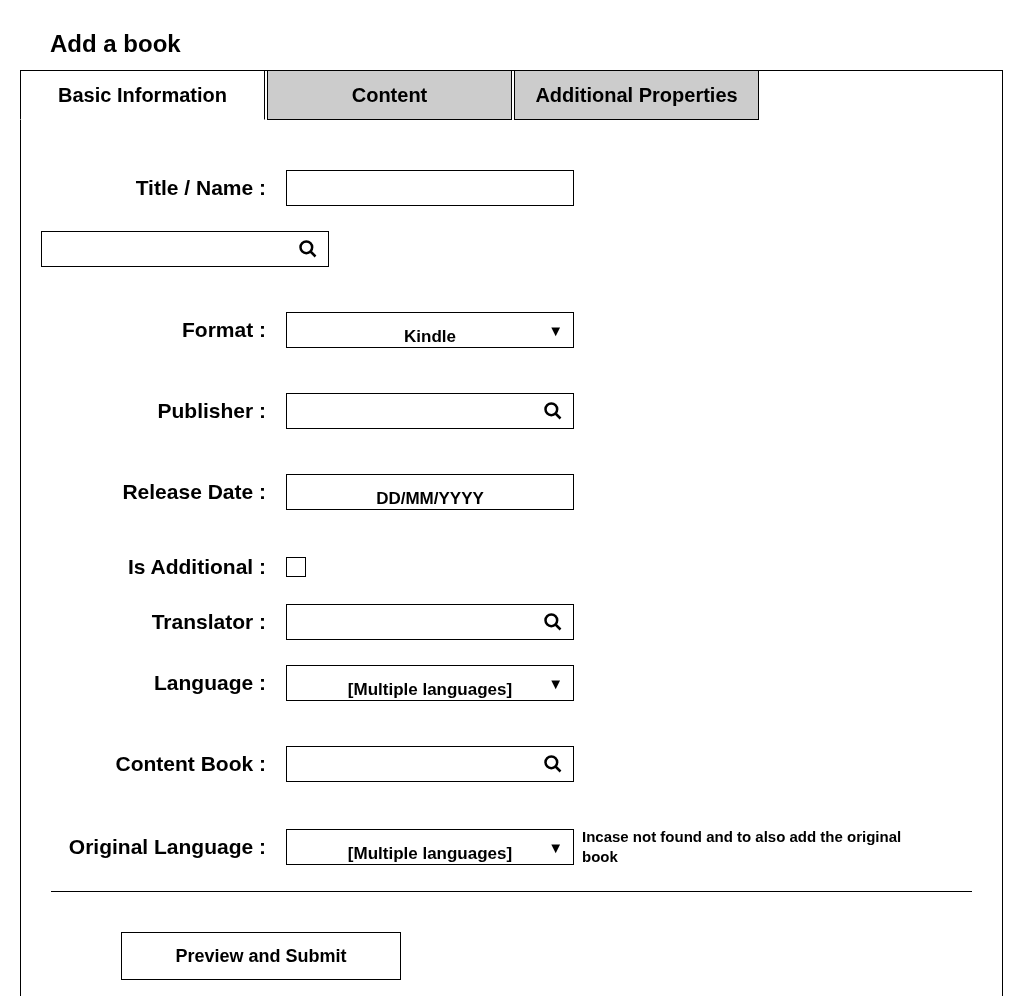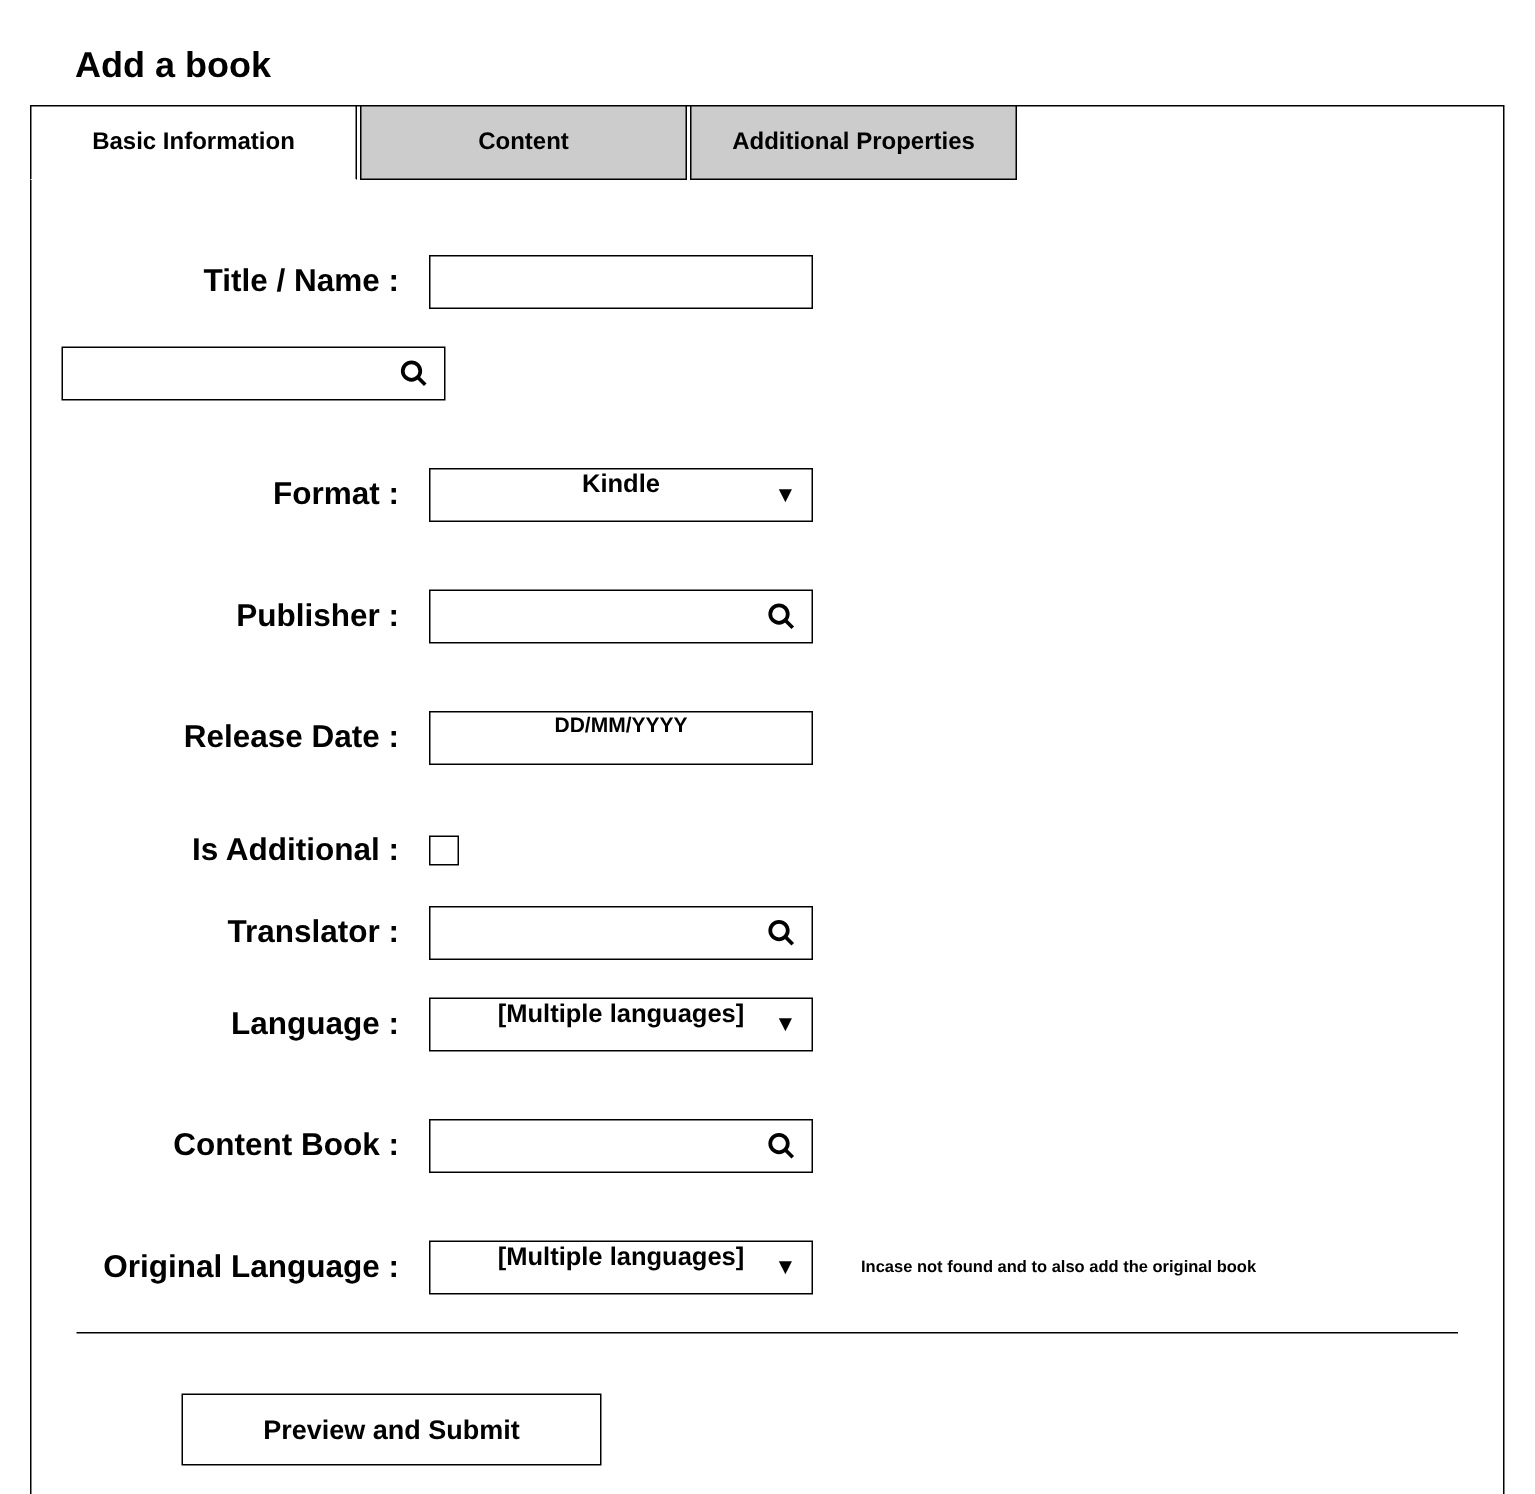--- a/index.html
+++ b/index.html
@@ -25,27 +25,27 @@
     .panel {
       border: 1px solid #000;
       position: relative;
     }
     .tabs {
       display: flex;
       margin-top: -1px;
       margin-left: -1px;
     }
     .tab {
-      width: 218px;
+      width: 245px;
       height: 50px;
       border: 1px solid #000;
       display: flex;
       align-items: center;
       justify-content: center;
-      font-size: 16px;
+      font-size: 20px;
       font-weight: bold;
       background: #ccc;
       cursor: pointer;
       margin-right: 2px;
     }
     .tab.active {
       background: #fff;
       border-bottom: 1px solid #fff;
     }
     .form-area {
@@ -60,26 +60,26 @@
       margin-bottom: 45px;
     }
     .label {
       width: 245px;
       text-align: right;
       font-size: 21px;
       font-weight: bold;
       padding-right: 20px;
     }
     .field {
-      width: 256px;
+      width: 288px;
       height: 36px;
       border: 1px solid #000;
       position: relative;
       display: flex;
-      align-items: flex-start;
+      align-items: flex-end;
       background: #fff;
     }
     .field input[type="text"] {
       width: 100%;
       height: 100%;
       border: none;
       outline: none;
       padding: 0 8px;
       font-size: 16px;
       background: transparent;
@@ -108,23 +108,23 @@
       line-height: 1;
     }
     .checkbox-box {
       width: 20px;
       height: 20px;
       border: 1px solid #000;
       cursor: pointer;
       background: #fff;
     }
     .hint-text {
-      font-size: 11px;
-      font-weight: bold;
-      margin-left: 32px;
+      font-size: 15px;
+      font-weight: bold;
+      margin-left: 8px;
       max-width: 340px;
       line-height: 1.3;
     }
     .divider {
       border: none;
       border-top: 1px solid #000;
       margin: 20px 10px 40px 10px;
     }
     .submit-btn {
       width: 280px;
@@ -136,21 +136,21 @@
       justify-content: center;
       font-size: 18px;
       font-weight: bold;
       margin-left: 80px;
       margin-bottom: 48px;
       cursor: pointer;
     }
     .date-field-text {
       width: 100%;
       text-align: center;
-      font-size: 14px;
+      font-size: 17px;
       font-weight: bold;
     }
   </style>
 </head>
 <body>
 
 <div class="container">
   <h1 class="page-title">Add a book</h1>
 
   <div class="panel">

